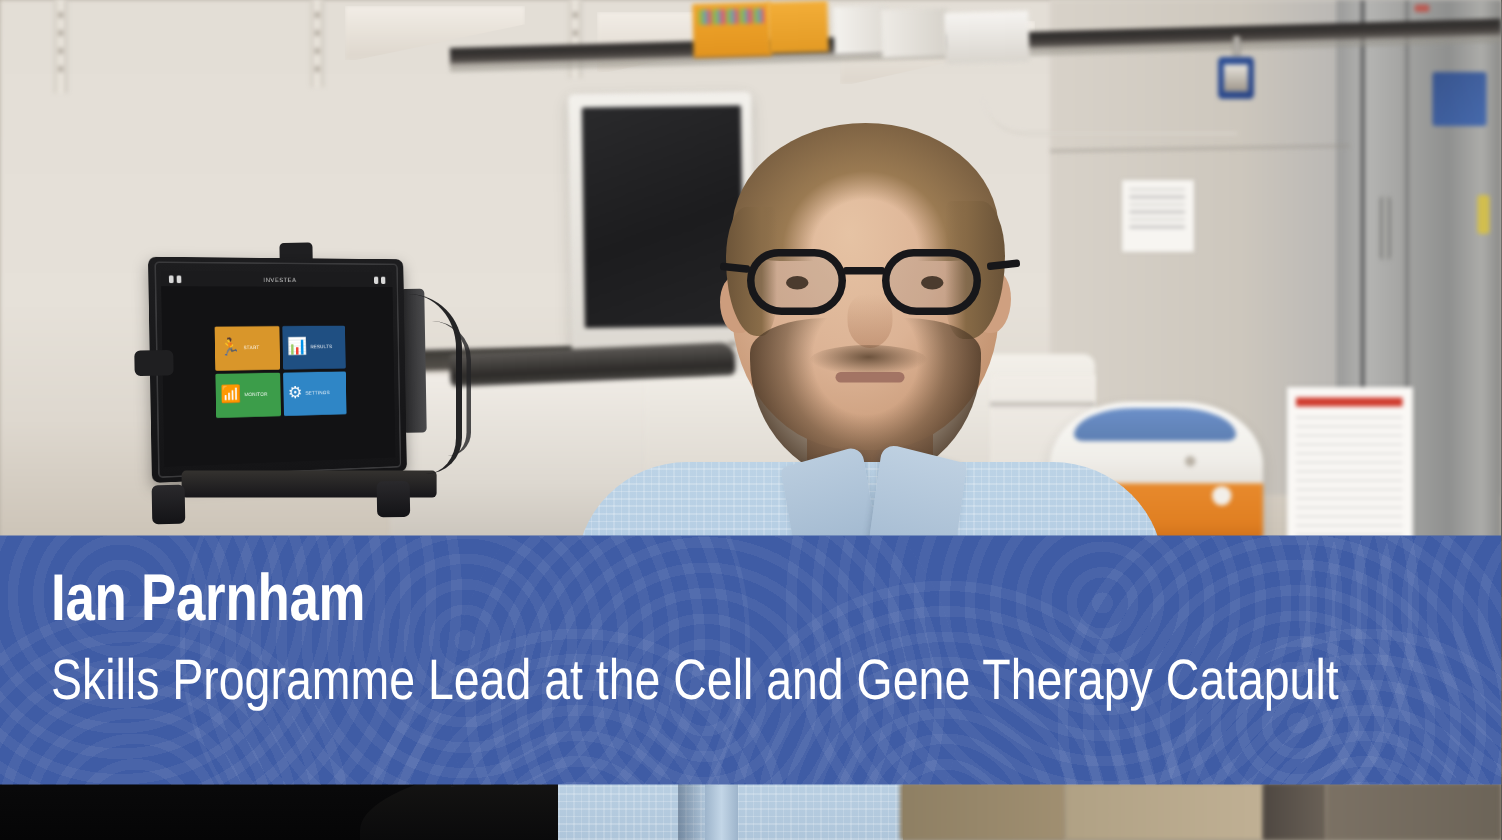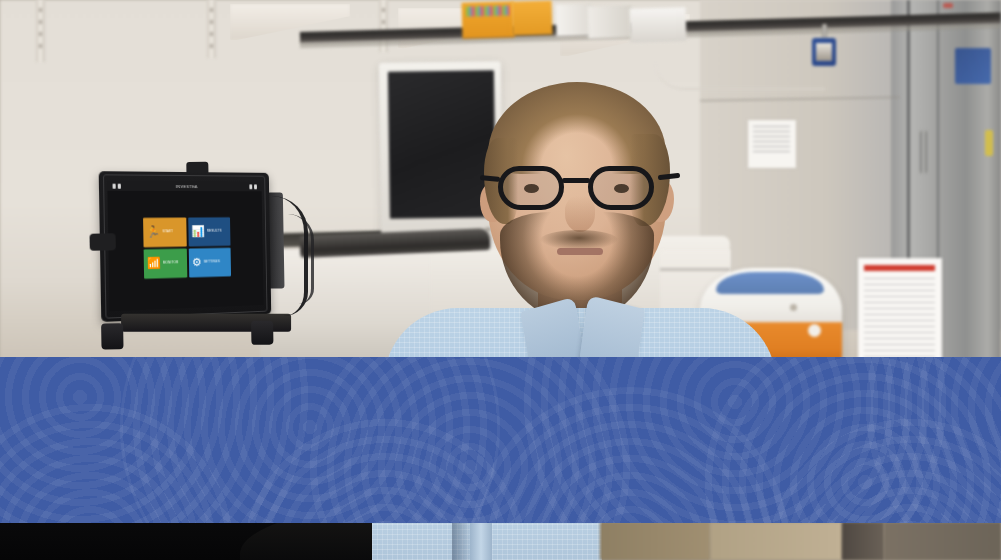--- a/index.html
+++ b/index.html
@@ -741,15 +741,19 @@
       <div class="rs" style="left:300px; top:-60px; width:340px; height:340px;"></div>
       <div class="rs" style="left:520px; top:-170px; width:430px; height:430px;"></div>
       <div class="rs" style="left:700px; top:-40px; width:330px; height:330px;"></div>
       <div class="rs" style="left:860px; top:-150px; width:400px; height:400px;"></div>
       <div class="rs" style="left:-60px; top:40px; width:300px; height:300px;"></div>
       <div class="rs" style="left:240px; top:60px; width:290px; height:290px;"></div>
       <div class="rs" style="left:470px; top:30px; width:320px; height:320px;"></div>
       <div class="rs" style="left:760px; top:55px; width:300px; height:300px;"></div>
     </div>
 
+    <div class="banner-text">
+      <div class="name">Ian Parnham</div>
+      <div class="role">Skills Programme Lead at the Cell and Gene Therapy Catapult</div>
+    </div>
   </div>
 
 </div>
 
 </body></html>

